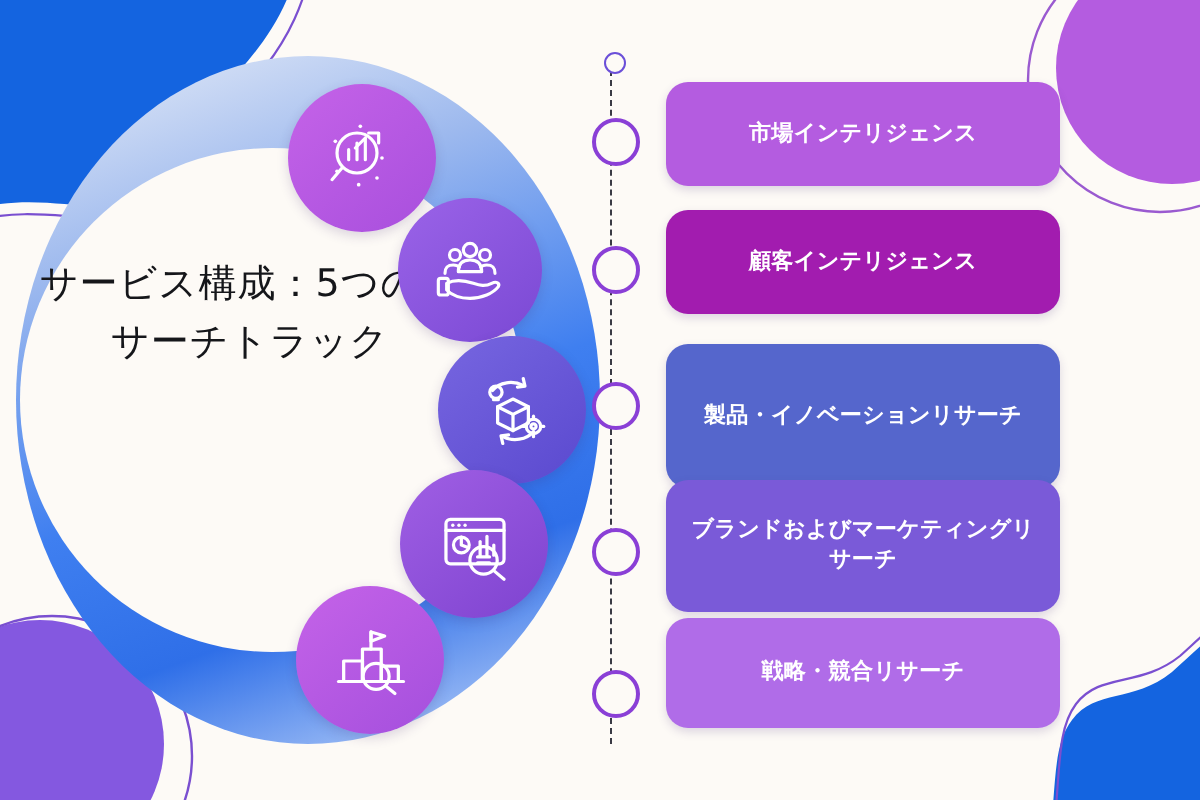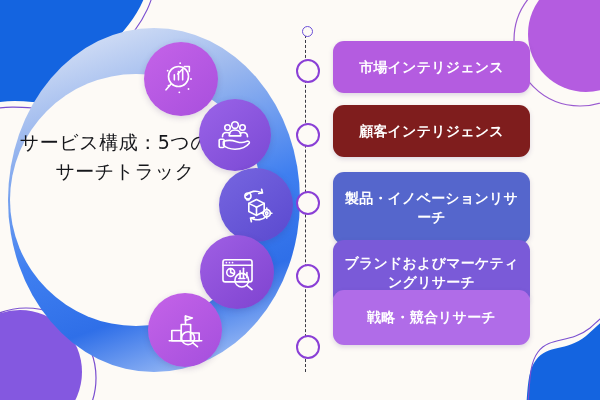--- a/index.html
+++ b/index.html
@@ -60,21 +60,21 @@
     background:#fdfaf6;border:2.5px solid #8a3fd6;
   }
 
   
   .pill{
     position:absolute;left:333px;width:197px;
     border-radius:11px;
     display:flex;align-items:center;justify-content:center;
     text-align:center;
     color:#ffffff;
-    font-size:14px;
+    font-size:11px;
     font-weight:700;
     line-height:1.35;
     letter-spacing:.2px;
     padding:0 9px;
     box-sizing:border-box;
     box-shadow:0 2px 5px rgba(70,50,130,.18);
   }
 </style>
 </head>
 <body>
@@ -209,29 +209,29 @@
     <div class="t-ring" style="top:93px;"></div>
     <div class="t-ring" style="top:161px;"></div>
     <div class="t-ring" style="top:234px;"></div>
     <div class="t-ring" style="top:305px;"></div>
   </div>
 
   <div class="pill" style="top:41px;height:52px;background:#b45ce0;">
     <span>市場インテリジェンス</span>
   </div>
 
-  <div class="pill" style="top:105px;height:52px;background:#7f1d1d;">
+  <div class="pill" style="top:105px;height:52px;background:#a21caf;">
     <span>顧客インテリジェンス</span>
   </div>
 
-  <div class="pill" style="top:172px;height:72px;background:#5566cc;justify-content:flex-end;">
+  <div class="pill" style="top:172px;height:72px;background:#5566cc;">
     <span>製品・イノベーションリサーチ</span>
   </div>
 
   <div class="pill" style="top:240px;height:66px;background:#7a5ad8;">
     <span>ブランドおよびマーケティングリサーチ</span>
   </div>
 
-  <div class="pill" style="top:290px;height:55px;background:#b06ce8;">
+  <div class="pill" style="top:309px;height:55px;background:#b06ce8;">
     <span>戦略・競合リサーチ</span>
   </div>
 
 </div>
 
 </body></html>

